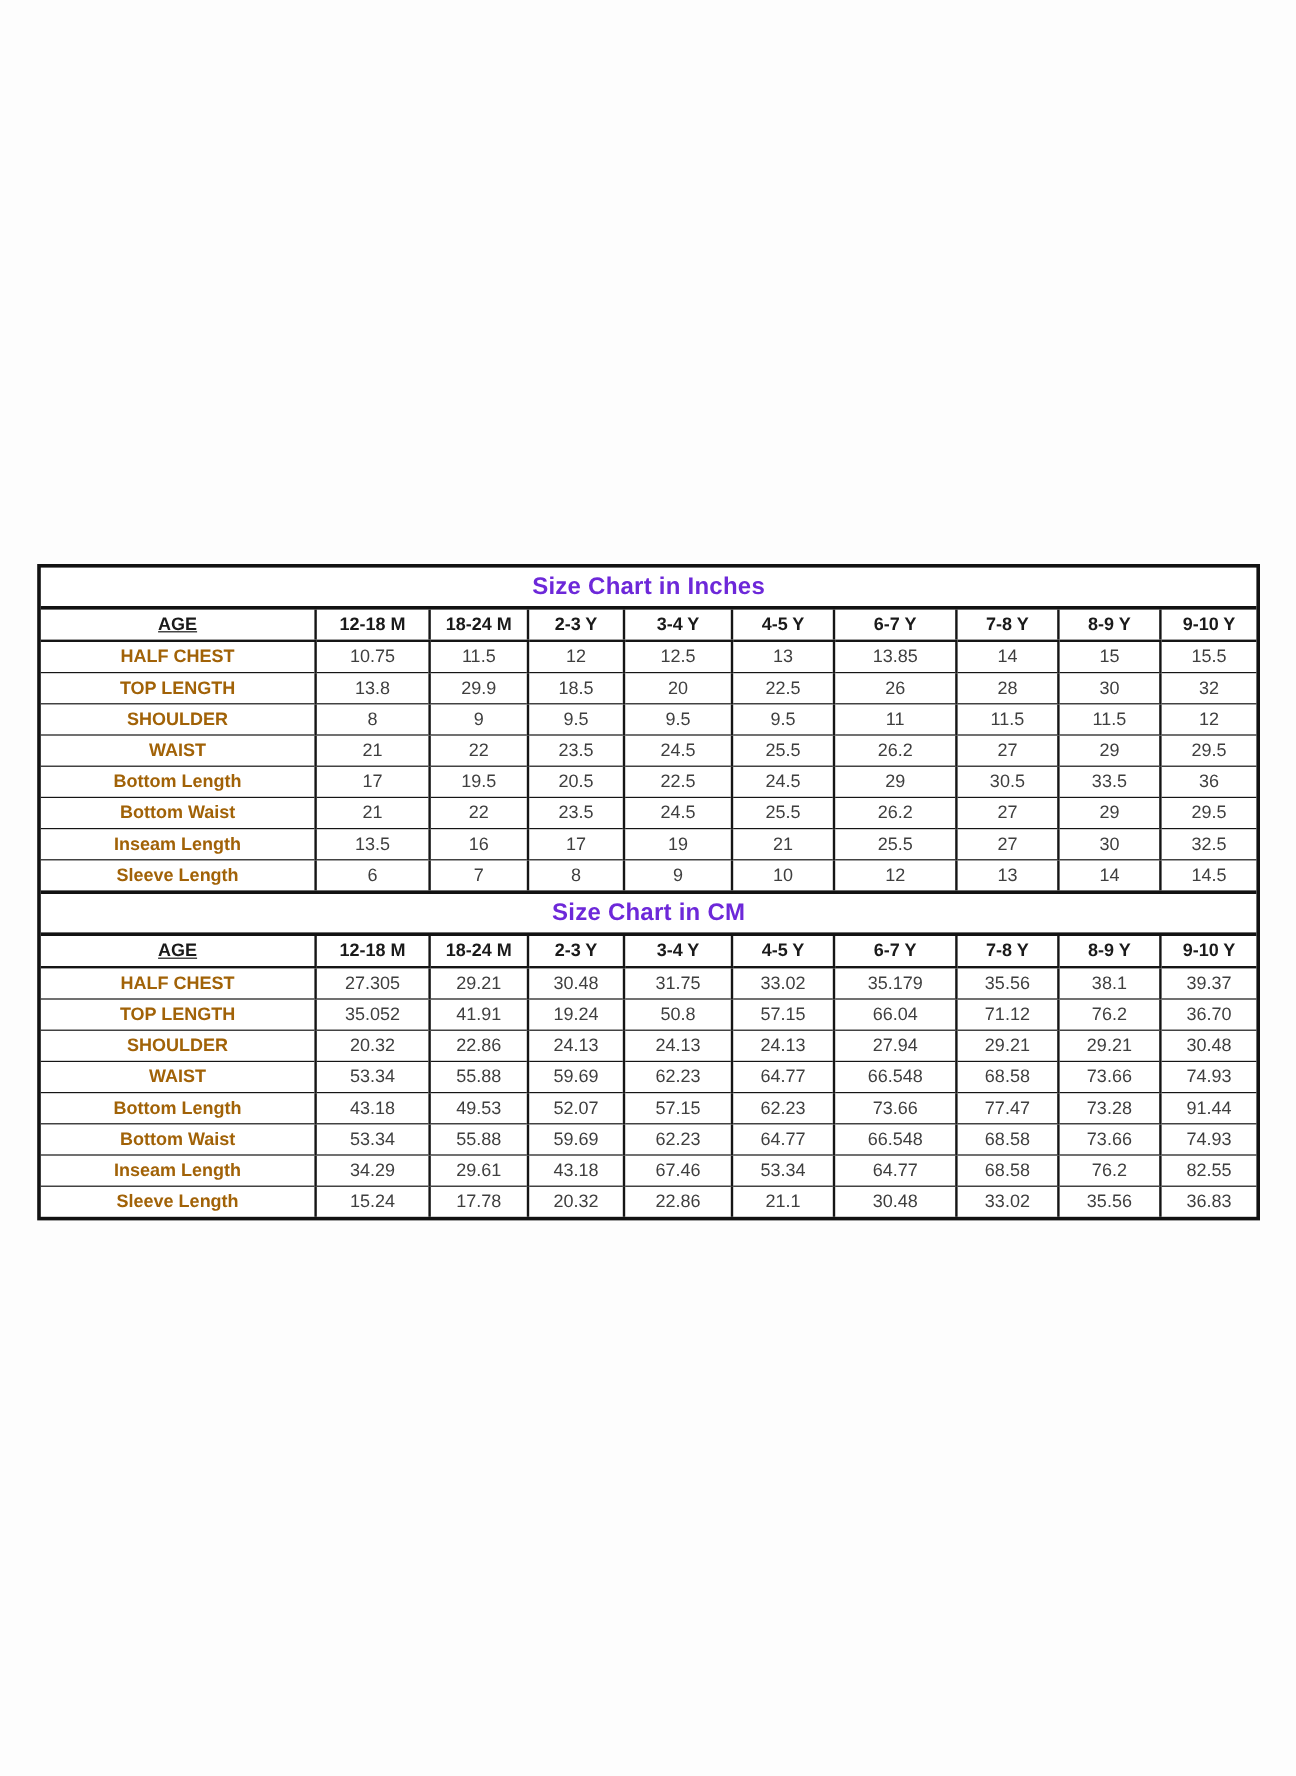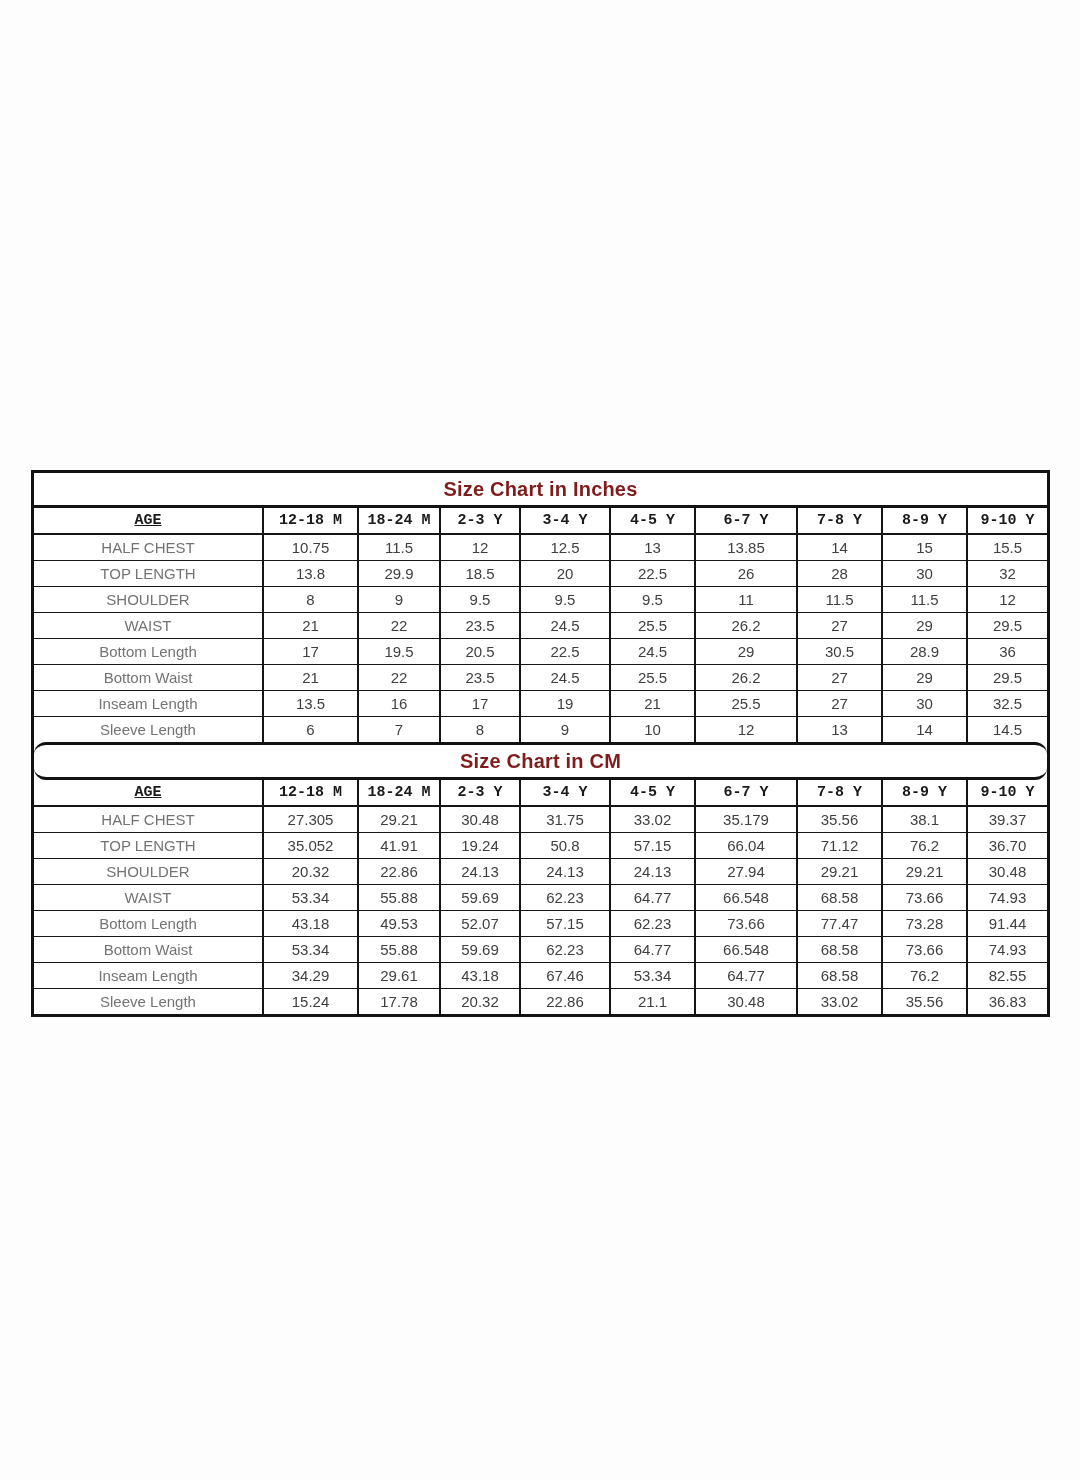--- a/index.html
+++ b/index.html
@@ -20,30 +20,29 @@
     width: 1019px;
     background: #ffffff;
     border: 3px solid #121212;
     box-sizing: border-box;
   }
   .chart-section {
     width: 100%;
   }
   .chart-section + .chart-section .chart-title {
     border-top: 3px solid #121212;
-    border-radius: 12px;
   }
   .chart-title {
     height: 32px;
     display: flex;
     align-items: center;
     justify-content: center;
     font-size: 20px;
     font-weight: bold;
-    color: #7f1d1d;
+    color: #6d28d9;
     border-bottom: 3px solid #121212;
     letter-spacing: 0.2px;
   }
   table.size-table {
     width: 100%;
     border-collapse: collapse;
     table-layout: fixed;
   }
   table.size-table th,
   table.size-table td {
@@ -60,28 +59,27 @@
   }
   table.size-table th:first-child,
   table.size-table td:first-child {
     border-left: none;
   }
   table.size-table thead th {
     font-weight: bold;
     color: #1a1a1a;
     border-top: none;
     border-bottom: 2px solid #151515;
-    font-family: Liberation Mono, monospace;
   }
   table.size-table thead th:first-child {
     text-decoration: underline;
   }
   table.size-table tbody th {
-    font-weight: normal;
-    color: #737373;
+    font-weight: bold;
+    color: #a16207;
   }
   table.size-table tbody td {
     font-weight: normal;
     color: #3f3f3f;
   }
   table.size-table tbody tr:last-child th,
   table.size-table tbody tr:last-child td {
     border-bottom: none;
   }
 </style>
@@ -170,21 +168,21 @@
           </tr>
           <tr>
             <th scope="row">Bottom Length</th>
             <td>17</td>
             <td>19.5</td>
             <td>20.5</td>
             <td>22.5</td>
             <td>24.5</td>
             <td>29</td>
             <td>30.5</td>
-            <td>28.9</td>
+            <td>33.5</td>
             <td>36</td>
           </tr>
           <tr>
             <th scope="row">Bottom Waist</th>
             <td>21</td>
             <td>22</td>
             <td>23.5</td>
             <td>24.5</td>
             <td>25.5</td>
             <td>26.2</td>

